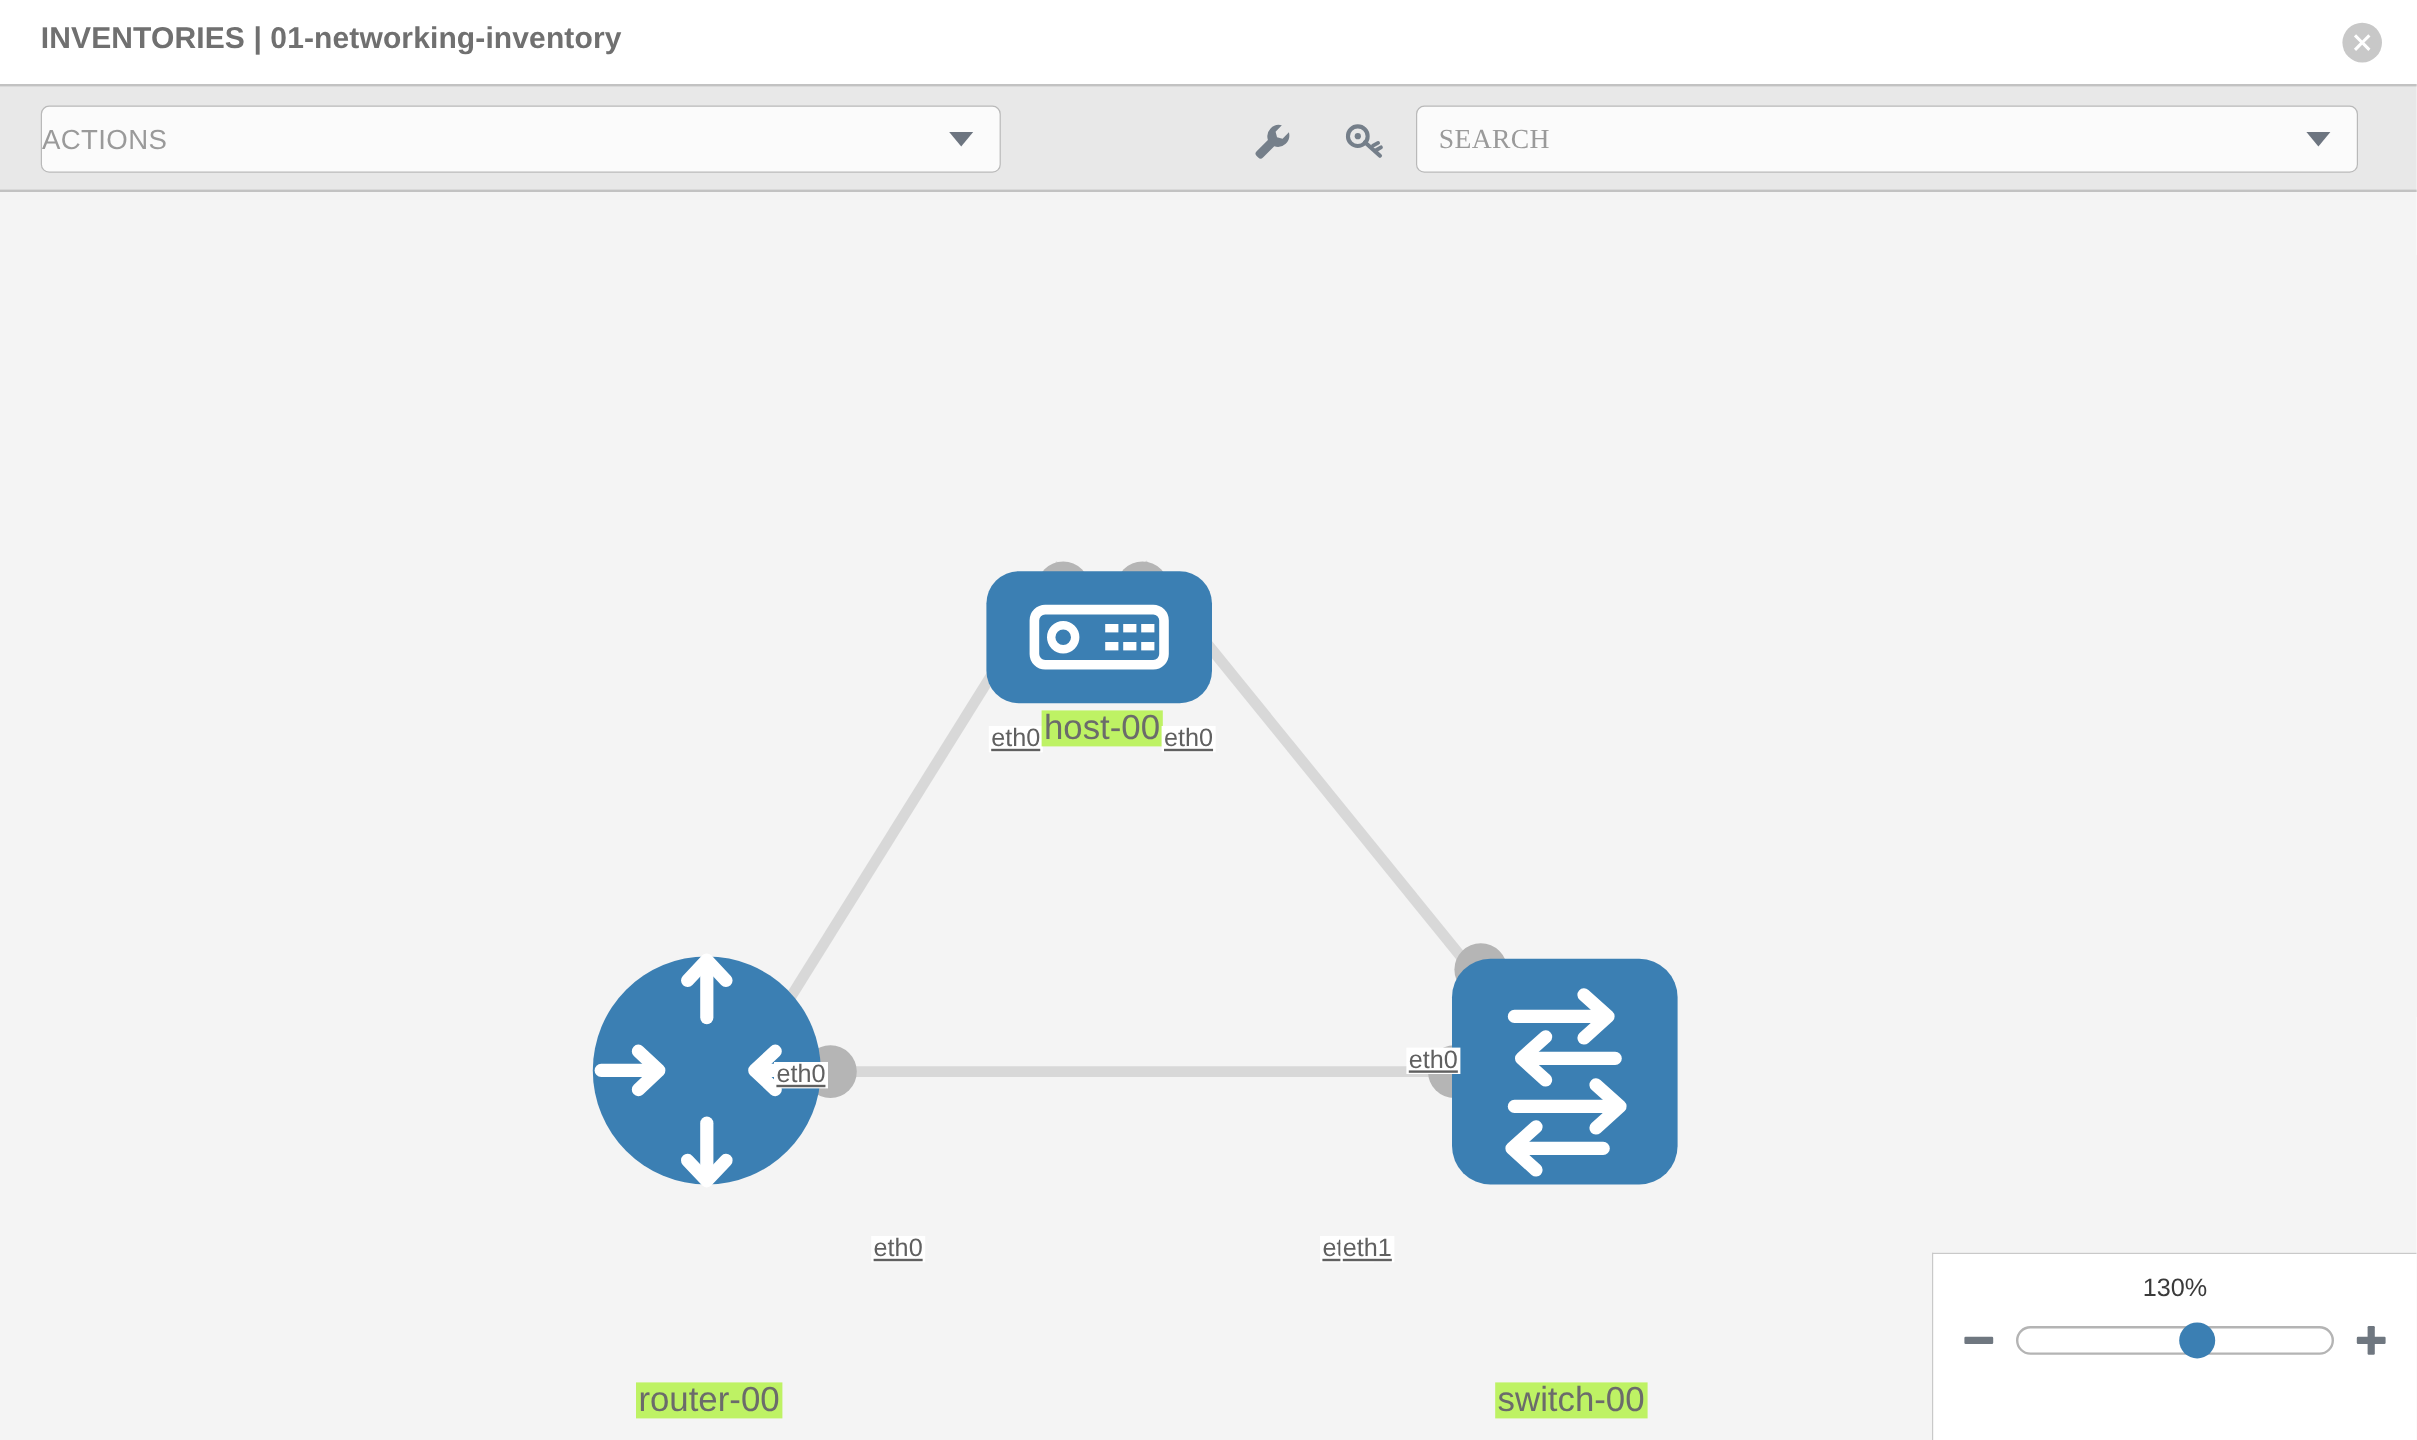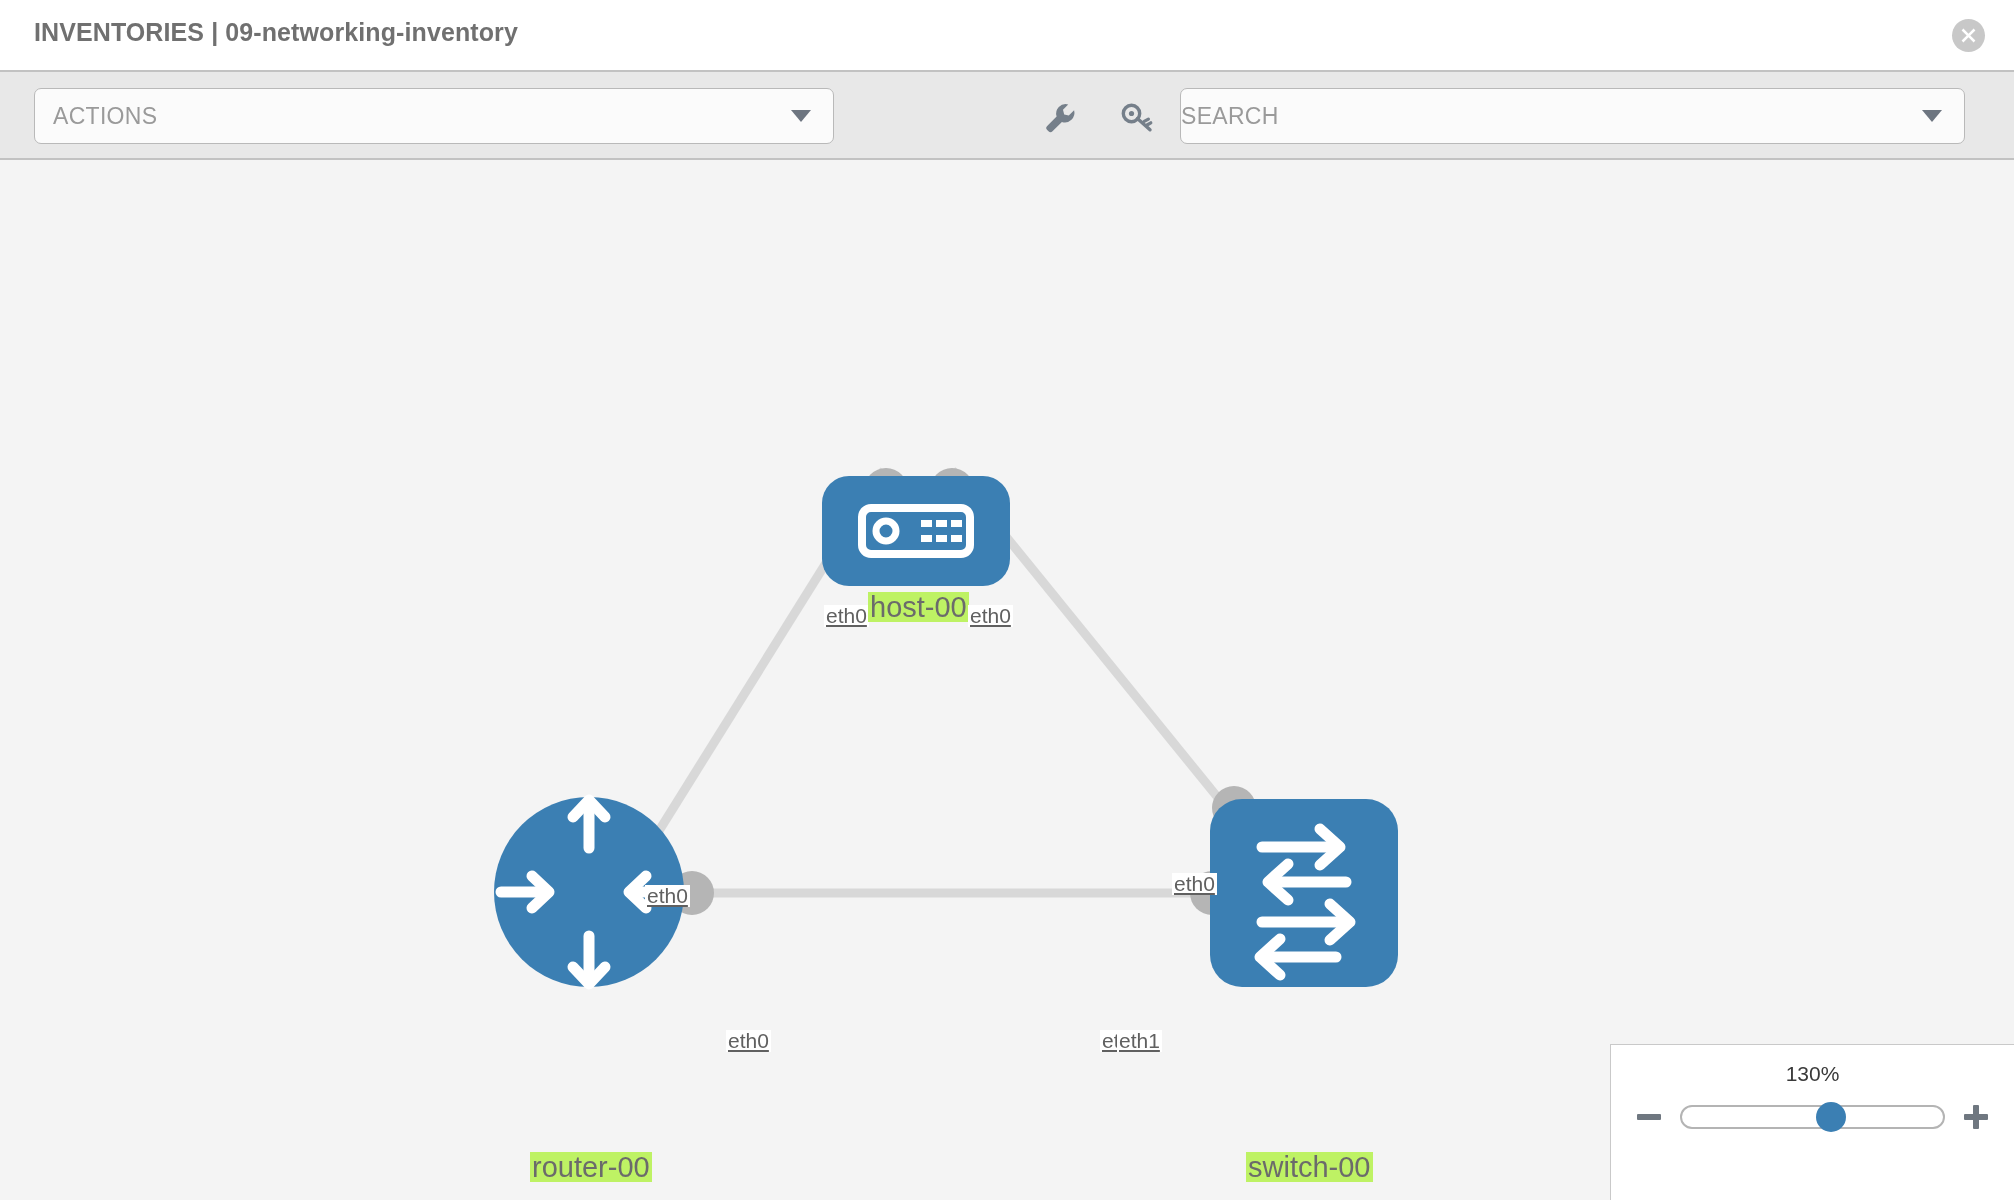--- a/index.html
+++ b/index.html
@@ -74,21 +74,20 @@
     width: 800px;
     height: 56px;
     background: #fbfbfb;
     border: 1.5px solid #b9b9b9;
     border-radius: 7px;
     display: flex;
     align-items: center;
     cursor: pointer;
   }
   .actions-select .label {
-    margin-left: 18px;
     font-size: 23px;
     color: #9a9a9a;
     letter-spacing: 0.3px;
   }
   .caret {
     position: absolute;
     right: 22px;
     top: 50%;
     transform: translateY(-50%);
     width: 0; height: 0;
@@ -121,23 +120,25 @@
     width: 785px;
     height: 56px;
     background: #fbfbfb;
     border: 1.5px solid #b9b9b9;
     border-radius: 7px;
     display: flex;
     align-items: center;
     cursor: text;
   }
   .search-box .placeholder {
+    margin-left: 18px;
     font-size: 23px;
     color: #9a9a9a;
     letter-spacing: 0.3px;
+    font-family: Liberation Serif, serif;
   }
 
   
   .canvas {
     position: absolute;
     left: 0; top: 160px;
     width: 2014px;
     height: 1040px;
     background: #f4f4f4;
     overflow: hidden;
@@ -246,21 +247,21 @@
     transform: translate(-50%, -50%);
     cursor: grab;
   }
 </style>
 </head>
 <body>
 
 <div id="app">
 
   <div class="header">
-    <div class="page-title">INVENTORIES | 09-networking-inventory</div>
+    <div class="page-title">INVENTORIES | 01-networking-inventory</div>
     <div class="close-btn">
       <svg width="19" height="19" viewBox="0 0 19 19" aria-hidden="true">
         <path d="M4.4 2.6 L9.5 7.7 L14.6 2.6 L16.4 4.4 L11.3 9.5 L16.4 14.6 L14.6 16.4 L9.5 11.3 L4.4 16.4 L2.6 14.6 L7.7 9.5 L2.6 4.4 Z" fill="#ffffff"></path>
       </svg>
     </div>
   </div>
 
   <div class="toolbar">
 
     <div class="actions-select">

